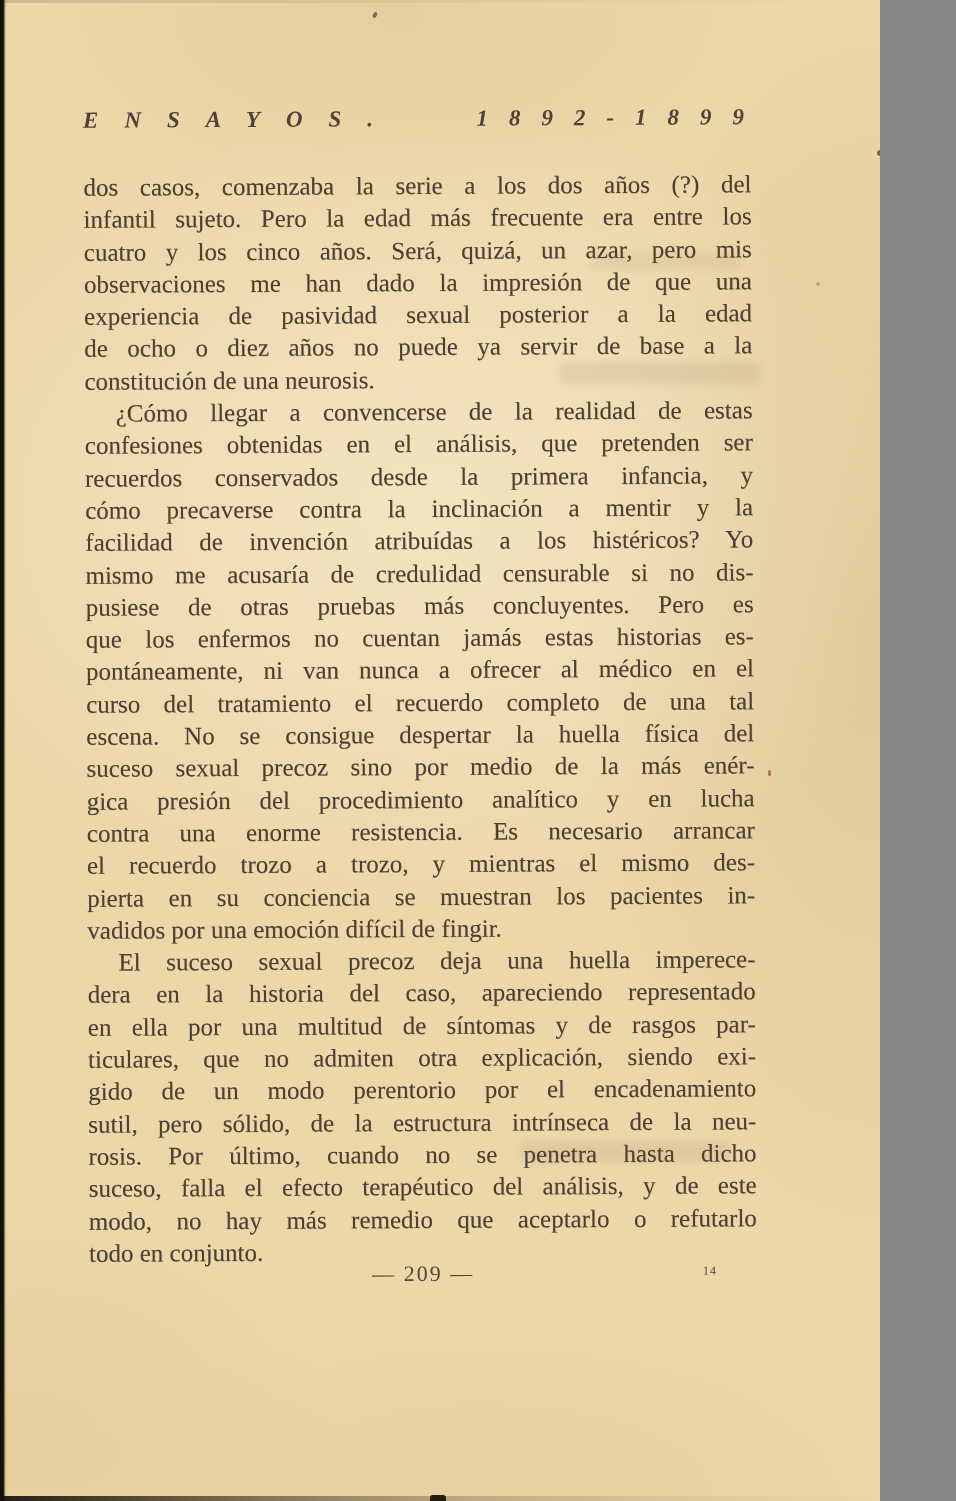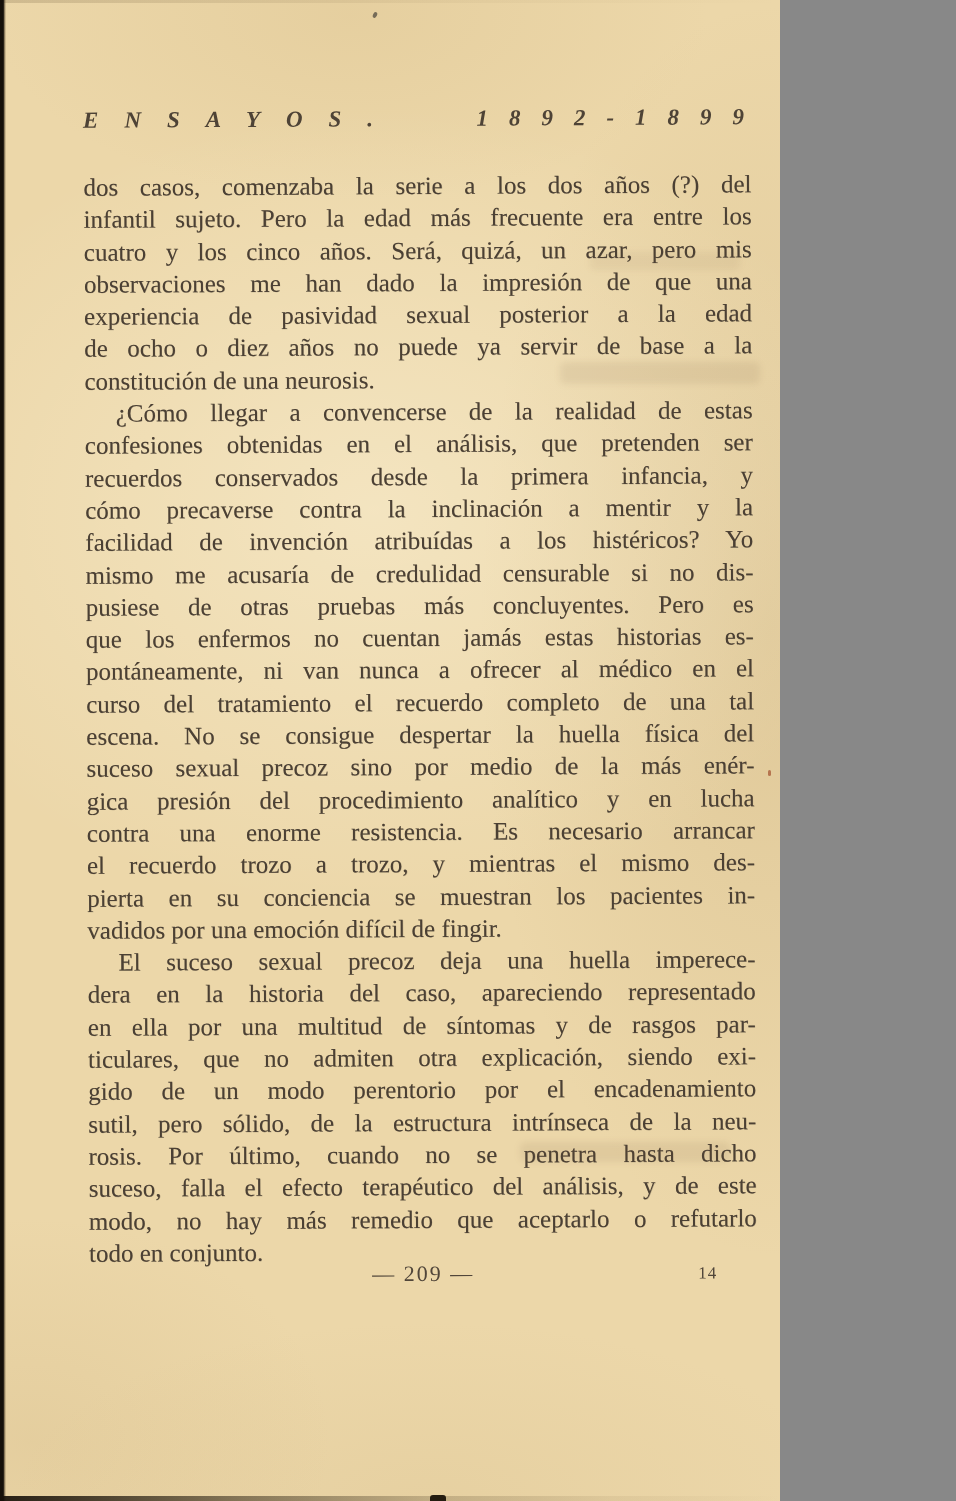--- a/index.html
+++ b/index.html
@@ -2,21 +2,21 @@
 <html style="--paper: #ecd7a9; --ink: #4b4034;"><head>
 <meta charset="utf-8">
 <style>
   :root {
     --paper: #ecd7a9;
     --ink: #4b4034;
   }
   html, body { margin: 0; padding: 0; background: #888; }
   .page {
     position: relative;
-    width: 780px;
+    width: 880px;
     height: 1501px;
     overflow: hidden;
     background-color: var(--paper, #ecd7a9);
     background-image:
       radial-gradient(ellipse 720px 560px at 48% 34%, rgba(255,248,226,0.40), transparent 72%),
       radial-gradient(ellipse 420px 900px at 99% 42%, rgba(176,146,92,0.20), transparent 70%),
       radial-gradient(ellipse 500px 260px at 45% 1%, rgba(196,166,108,0.16), transparent 72%),
       radial-gradient(ellipse 430px 320px at 4% 96%, rgba(188,158,102,0.16), transparent 70%),
       radial-gradient(ellipse 560px 240px at 55% 100%, rgba(196,168,112,0.14), transparent 75%);
     font-family: "Liberation Serif", "DejaVu Serif", serif;
@@ -74,21 +74,21 @@
     color: #51463a;
   }
   .page-num {
     text-align: center;
     letter-spacing: 2px;
   }
   .signature {
     position: absolute;
     right: 40px;
     top: 4px;
-    font-size: 17px;
+    font-size: 12px;
     letter-spacing: 1px;
   }
   
   .edge-left {
     position: absolute; left: 0; top: 0; width: 6px; height: 100%;
     background: linear-gradient(to right, #15100a 0%, #15100a 55%, rgba(58,46,28,0.55) 75%, rgba(90,74,48,0.0) 100%);
   }
   .edge-bottom {
     position: absolute; left: 0; bottom: 0; width: 100%; height: 5px;
     background: linear-gradient(to right,

